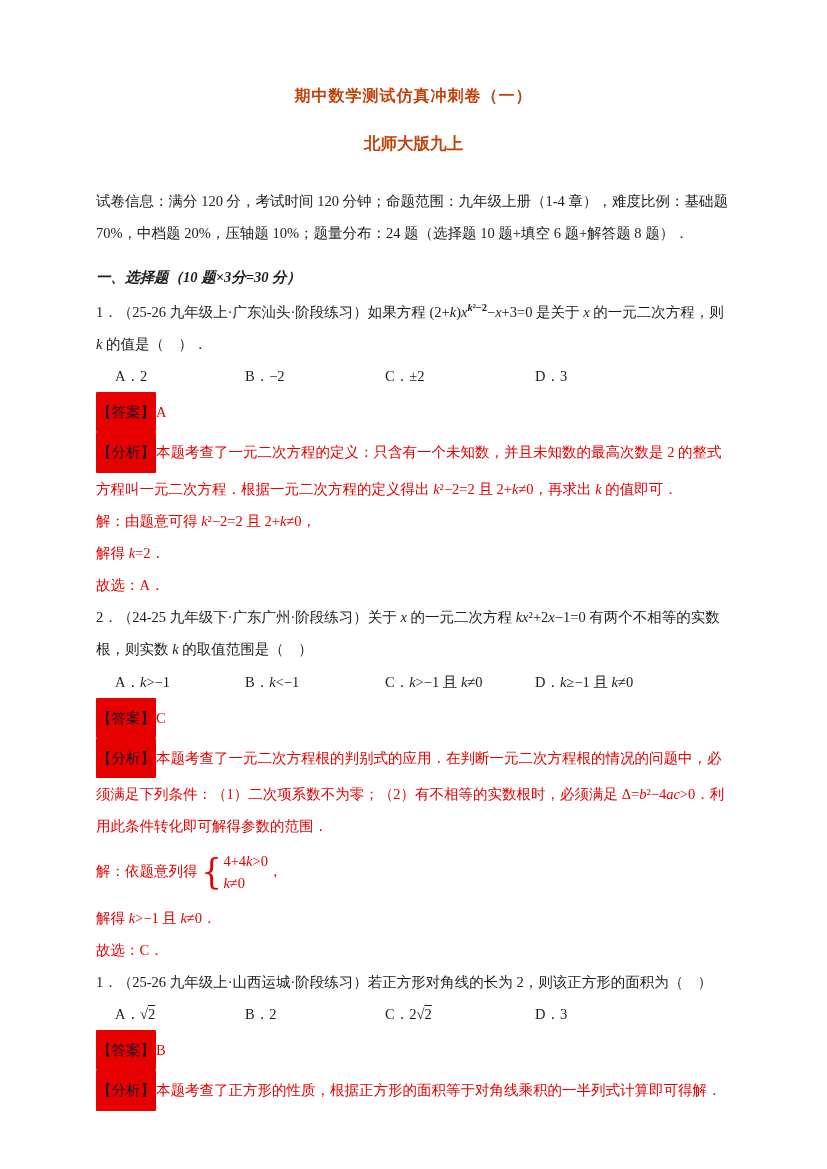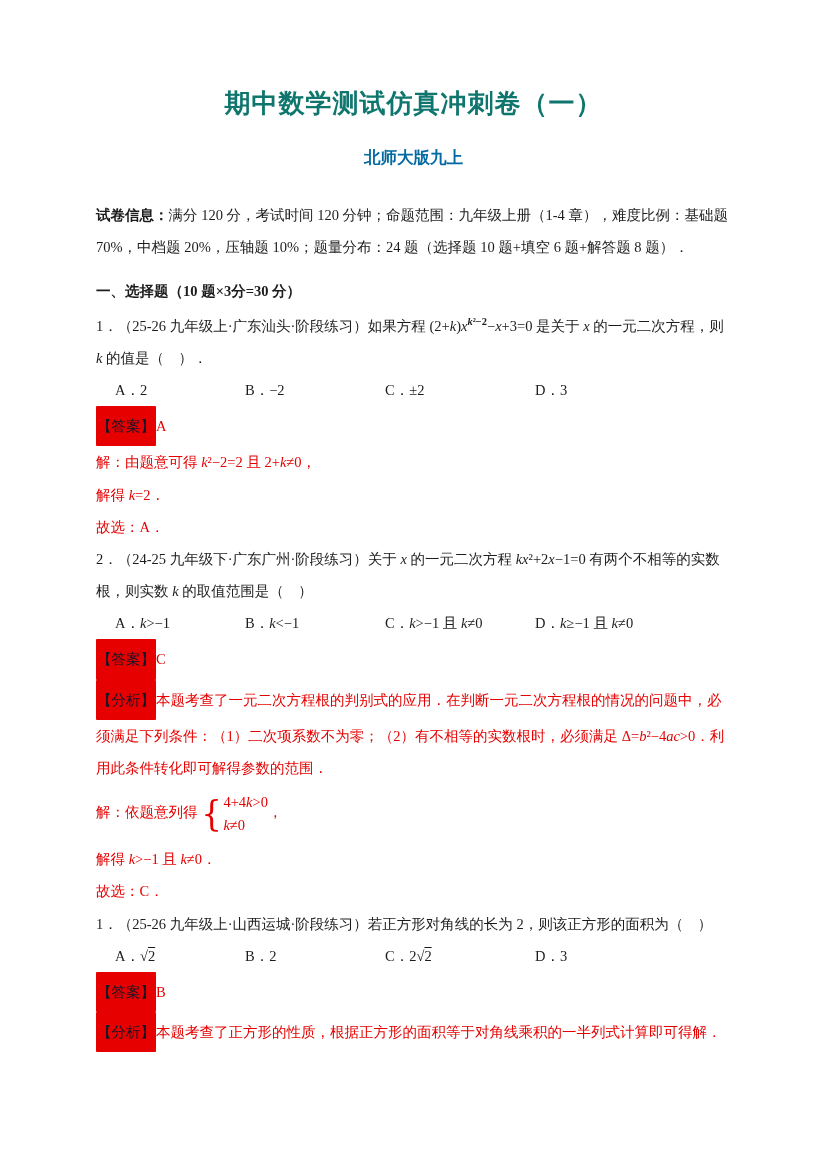--- a/index.html
+++ b/index.html
@@ -7,30 +7,30 @@
     --ink:#1c1c1c;
   }
   html,body{margin:0;padding:0;background:#ffffff;}
   .page{
     width:827px;height:1169px;margin:0 auto;background:#fff;
     box-sizing:border-box;padding:86px 96px 30px 96px;
     font-family:"Liberation Serif","DejaVu Serif",serif;
     font-size:14.5px;color:var(--ink);overflow:hidden;
   }
   h1.title{
-    text-align:center;font-size:26px;font-weight:bold;margin:0 0 26px 0;
-    letter-spacing:1px;color:#0f766e;
+    text-align:center;font-size:16px;font-weight:bold;margin:0 0 26px 0;
+    letter-spacing:1px;color:#c2410c;
   }
   h2.subtitle{
-    text-align:center;font-size:16.5px;font-weight:bold;margin:0 0 30px 0;color:#0369a1;
+    text-align:center;font-size:16.5px;font-weight:bold;margin:0 0 30px 0;color:#c2410c;
   }
   p{margin:0;line-height:2.22;}
   .info{margin-bottom:12px;}
-  .info b{font-weight:bold;}
-  .section{font-weight:bold;margin-bottom:2px;}
+  .info b{font-weight:normal;}
+  .section{font-weight:bold;margin-bottom:2px;font-style:italic;}
   .red{color:var(--red);}
   .badge{
     background:var(--red);color:#0f172a;display:inline-block;
     padding:4px 1px;border-radius:1px;
   }
   .options{white-space:nowrap;text-decoration:underline;}
   .opt{display:inline-block;}
   .opt-a{margin-left:19px;width:130px;}
   .opt-b{width:140px;}
   .opt-c{width:150px;}
@@ -59,20 +59,21 @@
   <p class="info"><b>试卷信息：</b><span>满分 120 分，考试时间 120 分钟；命题范围：九年级上册（1-4 章），难度比例：基础题 70%，中档题 20%，压轴题 10%；题量分布：24 题（选择题 10 题+填空 6 题+解答题 8 题）．</span></p>
 
   <p class="section">一、选择题（10 题×3分=30 分）</p>
 
   <div class="question">
     <p class="stem">1．（25-26 九年级上·广东汕头·阶段练习）如果方程 (2+<i>k</i>)<i>x</i><sup><i>k</i>²−2</sup>−<i>x</i>+3=0 是关于 <i>x</i> 的一元二次方程，则 <i>k</i> 的值是（　）．</p>
     <p class="options">
       <span class="opt opt-a">A．2</span><span class="opt opt-b">B．−2</span><span class="opt opt-c">C．±2</span><span class="opt opt-d">D．3</span>
     </p>
     <p class="answer"><span class="badge">【答案】</span><span class="red">A</span></p>
+    <p class="analysis red"><span class="badge">【分析】</span><span>本题考查了一元二次方程的定义：只含有一个未知数，并且未知数的最高次数是 2 的整式方程叫一元二次方程．根据一元二次方程的定义得出 <i>k</i>²−2=2 且 2+<i>k</i>≠0，再求出 <i>k</i> 的值即可．</span></p>
     <p class="red sol">解：由题意可得 <i>k</i>²−2=2 且 2+<i>k</i>≠0，</p>
     <p class="red sol">解得 <i>k</i>=2．</p>
     <p class="red sol">故选：A．</p>
   </div>
 
   <div class="question">
     <p class="stem">2．（24-25 九年级下·广东广州·阶段练习）关于 <i>x</i> 的一元二次方程 <i>kx</i>²+2<i>x</i>−1=0 有两个不相等的实数根，则实数 <i>k</i> 的取值范围是（　）</p>
     <p class="options">
       <span class="opt opt-a">A．<i>k</i>&gt;−1</span><span class="opt opt-b">B．<i>k</i>&lt;−1</span><span class="opt opt-c">C．<i>k</i>&gt;−1 且 <i>k</i>≠0</span><span class="opt opt-d">D．<i>k</i>≥−1 且 <i>k</i>≠0</span>
     </p>

